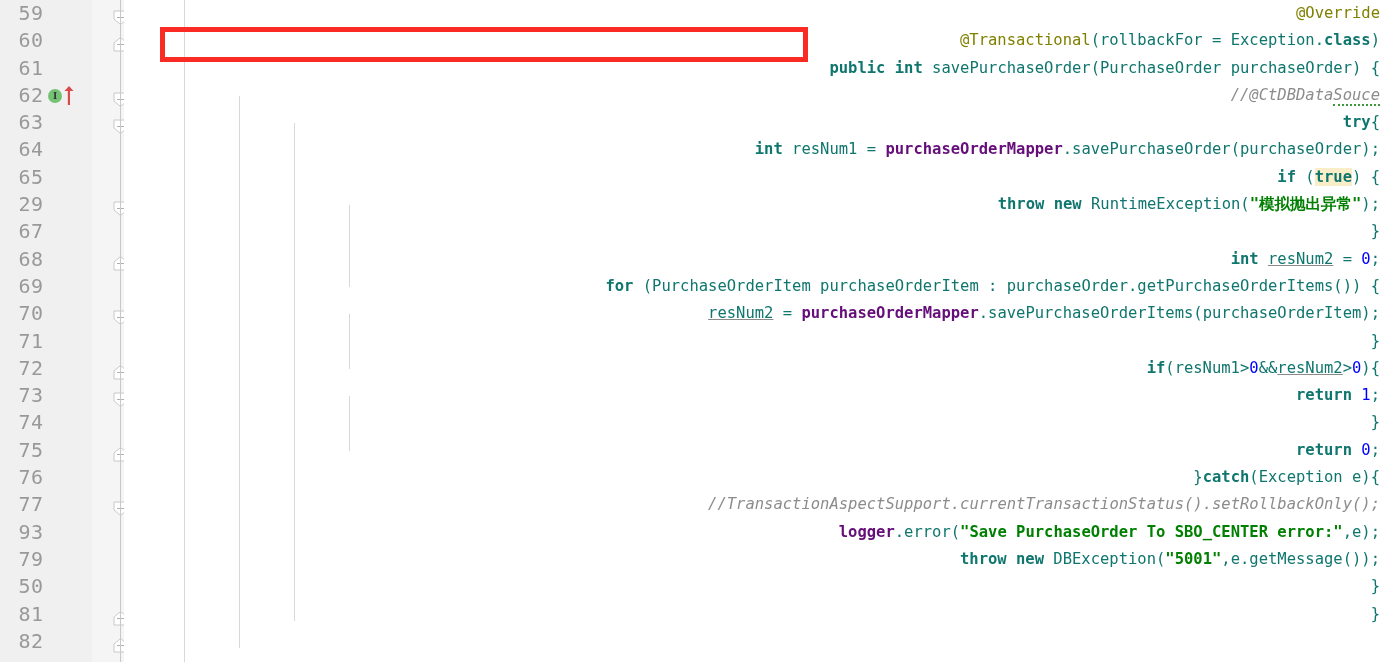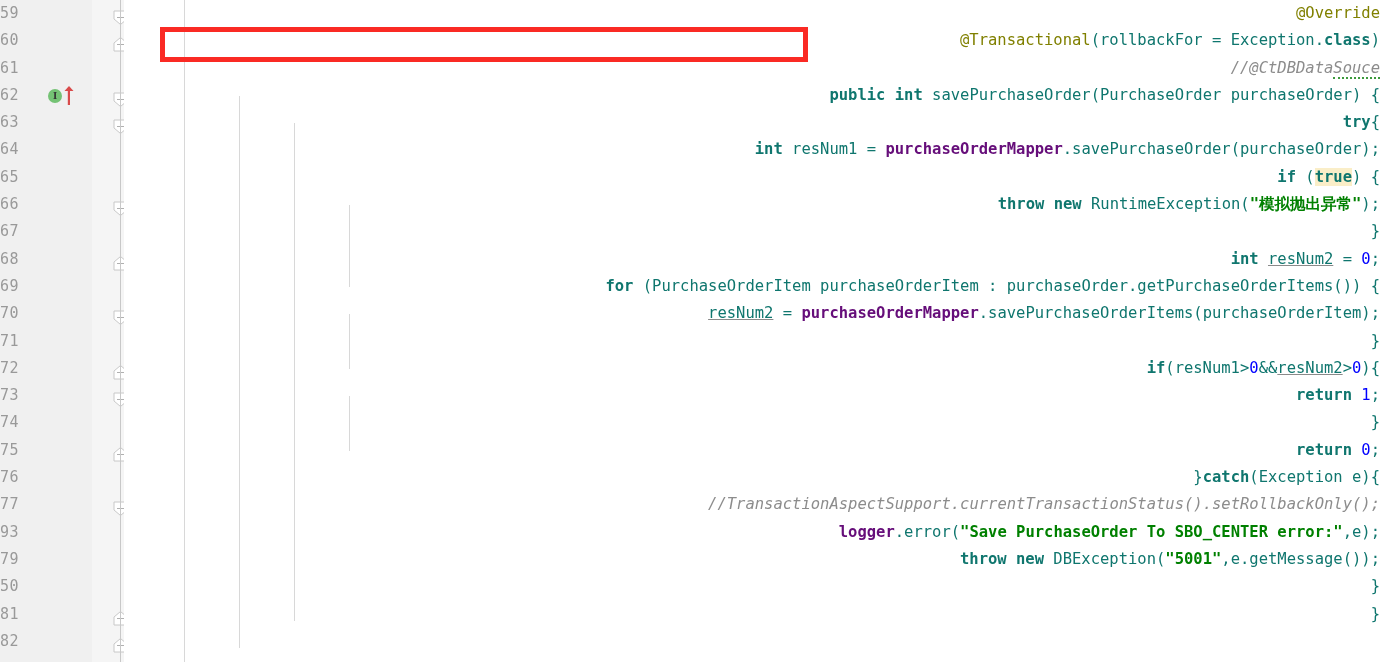--- a/index.html
+++ b/index.html
@@ -36,24 +36,24 @@
   .line-row {
     position: relative;
     height: 27.3px;
     line-height: 27.3px;
   }
 
   .ln {
     position: absolute;
     left: 0; top: 0;
     width: 62px;
-    text-align: left;
+    text-align: center;
     color: #999999;
     font-family: "DejaVu Sans Mono", "Liberation Mono", monospace;
-    font-size: 15px;
+    font-size: 20px;
     letter-spacing: 0.5px;
   }
 
   
   .impl-marker {
     position: absolute;
     left: 48px; top: 7px;
     width: 14px; height: 14px;
     border-radius: 50%;
     background: #74c274;
@@ -174,21 +174,21 @@
               <rect x="4" y="7" width="7" height="1" fill="#b0b0b0"></rect>
             </svg></div>
         </div>
         <div class="line-row">
           <div class="ln">64</div>
         </div>
         <div class="line-row">
           <div class="ln">65</div>
         </div>
         <div class="line-row">
-          <div class="ln">66</div>
+          <div class="ln">29</div>
           <div class="fold" style="top: 6px;"><svg width="15" height="15" viewBox="0 0 15 15">
               <path d="M1 1 H14 V9 L7.5 14.5 L1 9 Z" fill="#ffffff" stroke="#c8c8c8" stroke-width="1"></path>
               <rect x="4" y="7" width="7" height="1" fill="#b0b0b0"></rect>
             </svg></div>
         </div>
         <div class="line-row">
           <div class="ln">67</div>
         </div>
         <div class="line-row">
           <div class="ln">68</div>
@@ -277,22 +277,22 @@
         <div class="indent-guide" style="left: 115px; top: 96px; height: 552px;"></div>
         <div class="indent-guide" style="left: 170px; top: 123px; height: 388px;"></div>
         <div class="indent-guide" style="left: 225px; top: 205px; height: 82px;"></div>
         <div class="indent-guide" style="left: 225px; top: 396px; height: 55px;"></div>
         <div class="indent-guide" style="left: 170px; top: 511px; height: 110px;"></div>
         <div class="indent-guide" style="left: 225px; top: 314px; height: 55px;"></div>
       </div>
     <div id="code-rows">
         <div class="code-line"><span class="pln">    </span><span class="ann">@Override</span></div>
         <div class="code-line"><span class="pln">    </span><span class="ann">@Transactional</span><span class="pln">(rollbackFor = Exception.</span><span class="kw">class</span><span class="pln">)</span></div>
+        <div class="code-line"><span class="pln">    </span><span class="kw">public</span><span class="pln"> </span><span class="kw">int</span><span class="pln"> savePurchaseOrder(PurchaseOrder purchaseOrder) {</span></div>
         <div class="code-line"><span class="pln">    </span><span class="cmt">//@CtDBData</span><span class="cmt typo">Souce</span></div>
-        <div class="code-line"><span class="pln">    </span><span class="kw">public</span><span class="pln"> </span><span class="kw">int</span><span class="pln"> savePurchaseOrder(PurchaseOrder purchaseOrder) {</span></div>
         <div class="code-line"><span class="pln">        </span><span class="kw">try</span><span class="pln">{</span></div>
         <div class="code-line"><span class="pln">            </span><span class="kw">int</span><span class="pln"> resNum1 = </span><span class="fld">purchaseOrderMapper</span><span class="pln">.savePurchaseOrder(purchaseOrder);</span></div>
         <div class="code-line"><span class="pln">            </span><span class="kw">if</span><span class="pln"> (</span><span class="kw hl">true</span><span class="pln">) {</span></div>
         <div class="code-line"><span class="pln">                </span><span class="kw">throw</span><span class="pln"> </span><span class="kw">new</span><span class="pln"> RuntimeException(</span><span class="str">"模拟抛出异常"</span><span class="pln">);</span></div>
         <div class="code-line"><span class="pln">            }</span></div>
         <div class="code-line"><span class="pln">            </span><span class="kw">int</span><span class="pln"> </span><span class="pln uline">resNum2</span><span class="pln"> = </span><span class="num">0</span><span class="pln">;</span></div>
         <div class="code-line"><span class="pln">            </span><span class="kw">for</span><span class="pln"> (PurchaseOrderItem purchaseOrderItem : purchaseOrder.getPurchaseOrderItems()) {</span></div>
         <div class="code-line"><span class="pln">                </span><span class="pln uline">resNum2</span><span class="pln"> = </span><span class="fld">purchaseOrderMapper</span><span class="pln">.savePurchaseOrderItems(purchaseOrderItem);</span></div>
         <div class="code-line"><span class="pln">            }</span></div>
         <div class="code-line"><span class="pln">            </span><span class="kw">if</span><span class="pln">(resNum1&gt;</span><span class="num">0</span><span class="pln">&amp;&amp;</span><span class="pln uline">resNum2</span><span class="pln">&gt;</span><span class="num">0</span><span class="pln">){</span></div>

